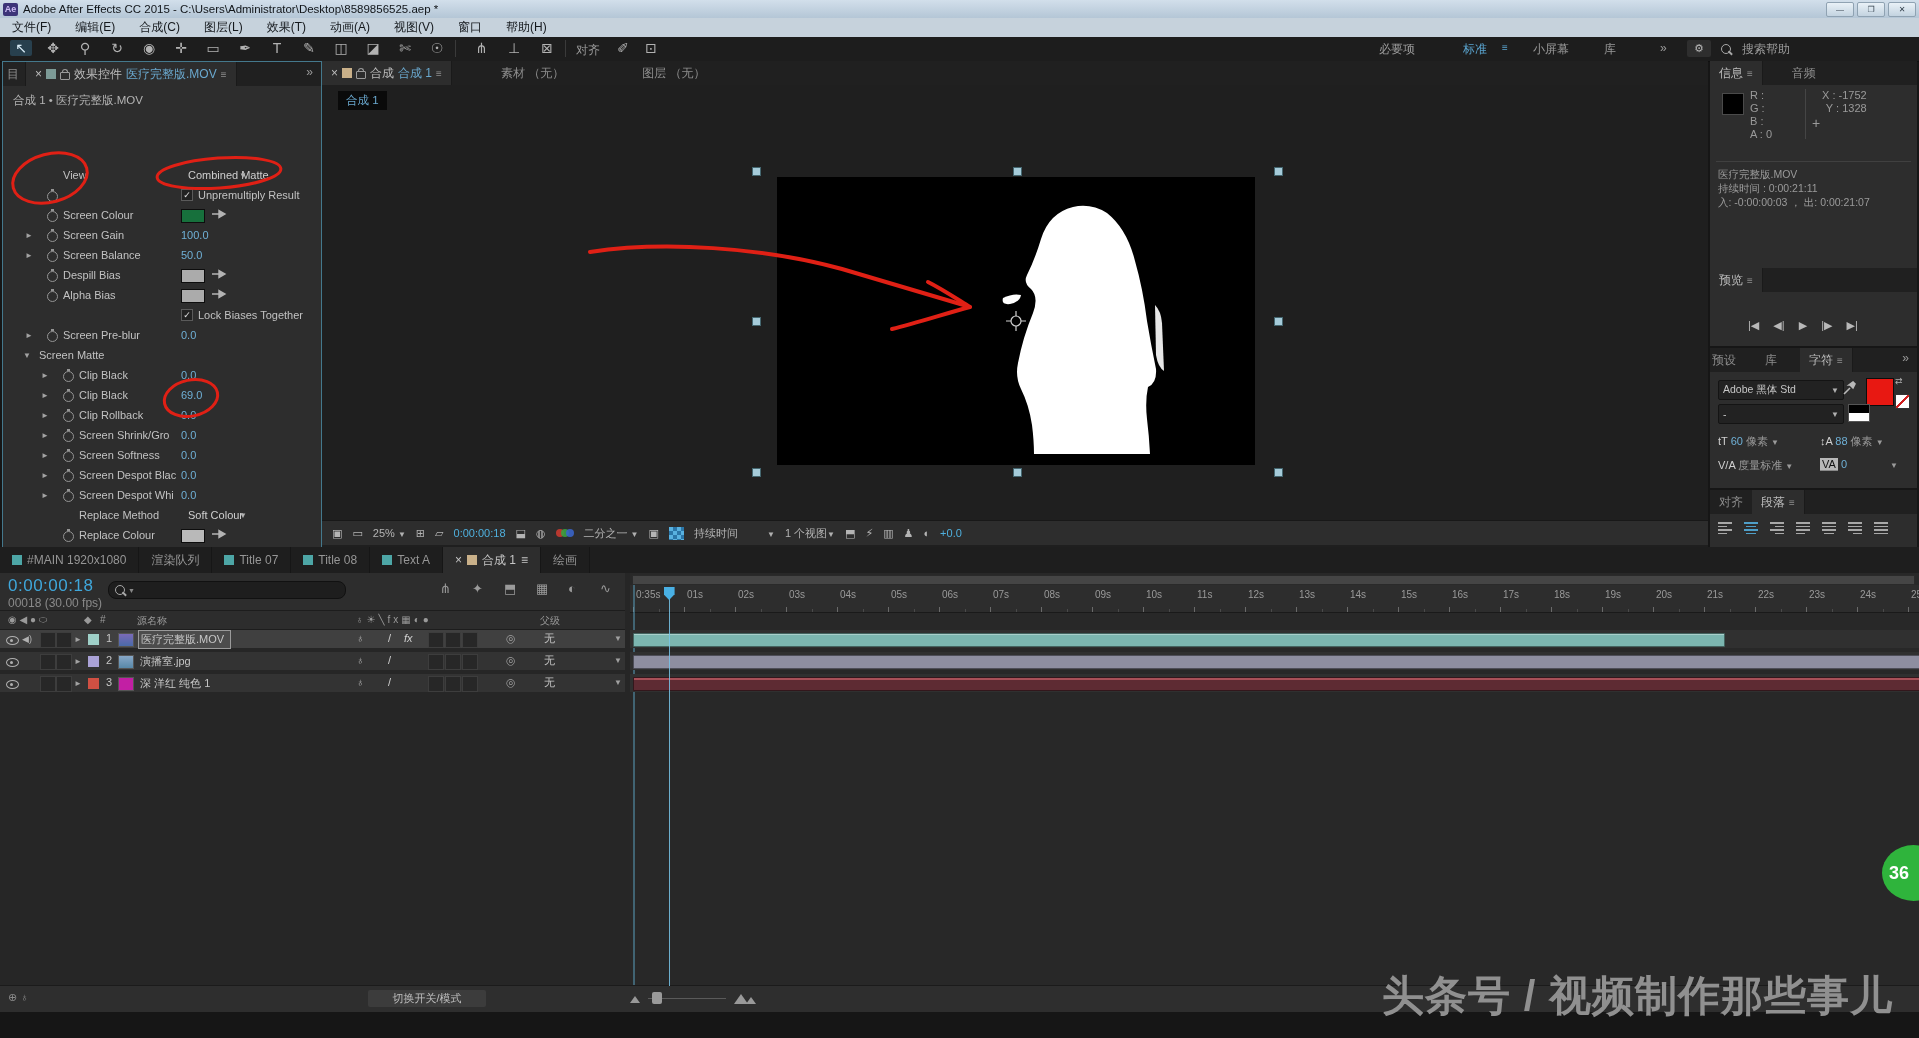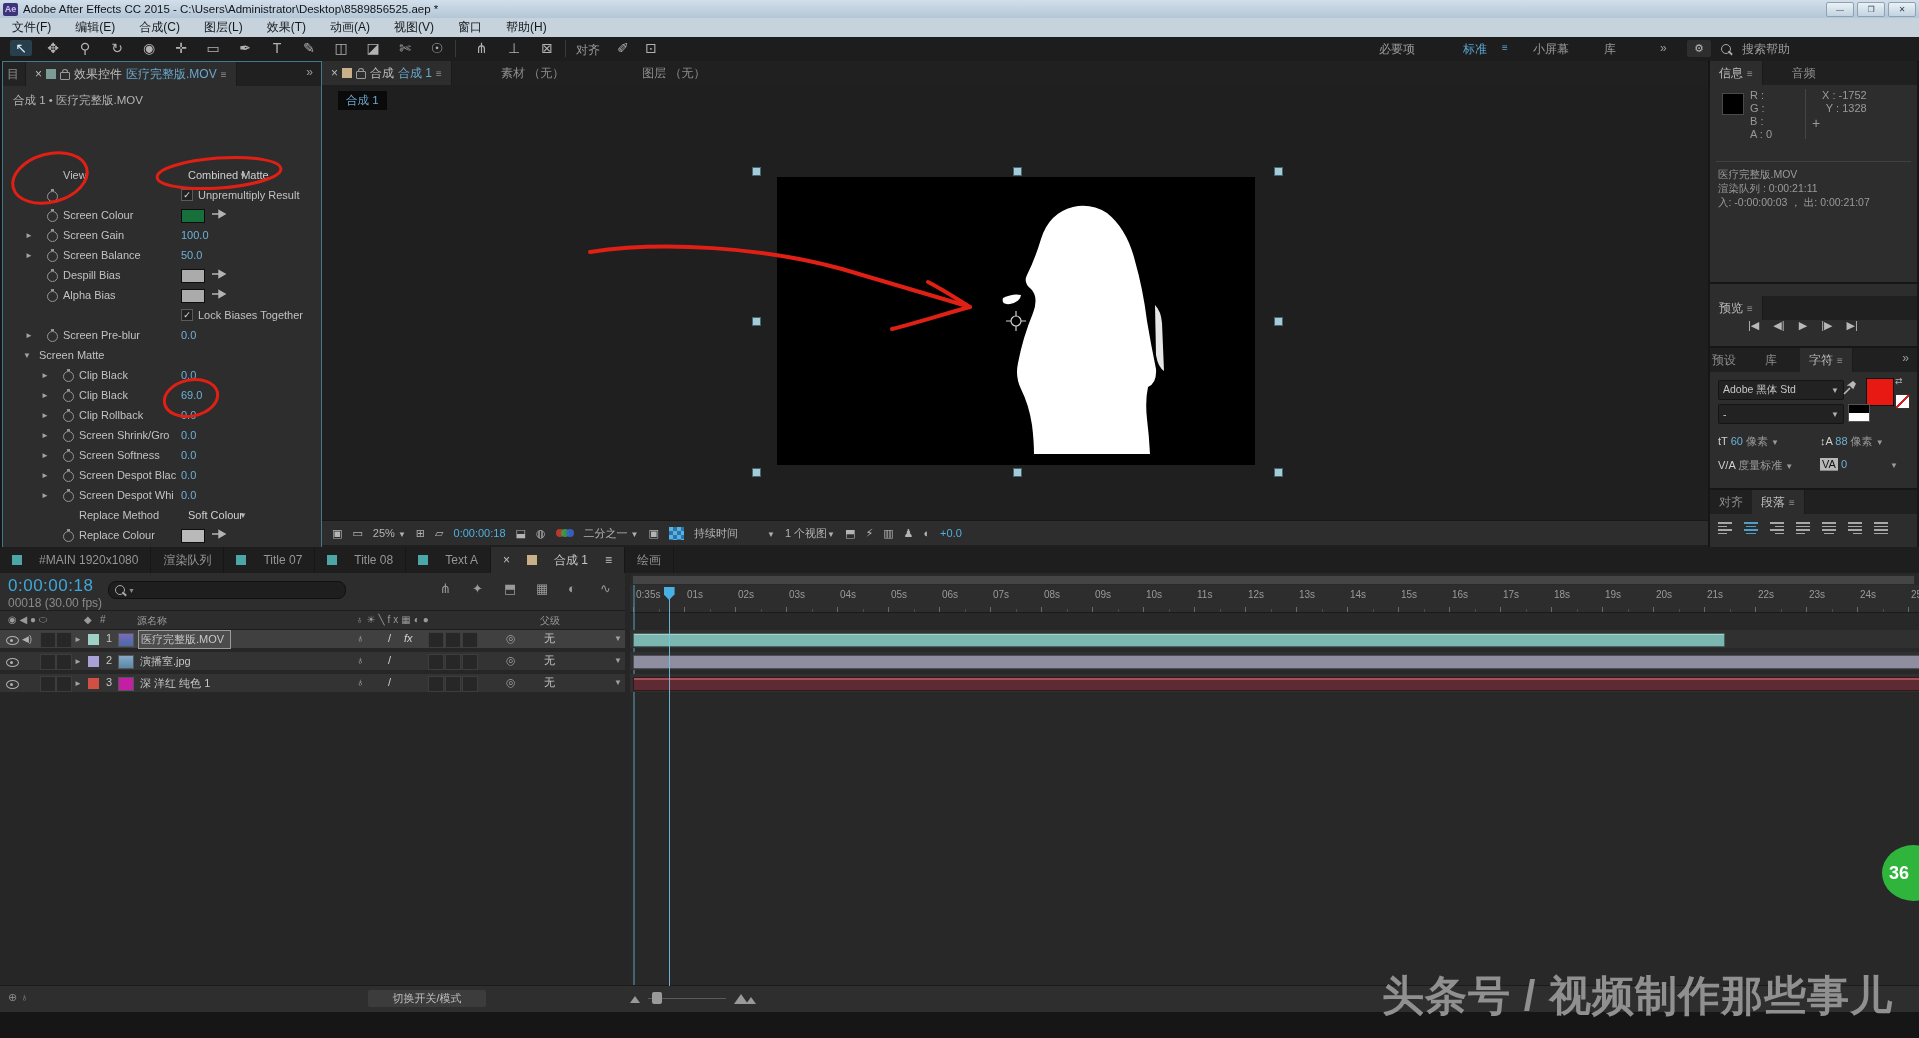--- a/index.html
+++ b/index.html
@@ -84,21 +84,21 @@
   .transport{position:absolute;display:flex;gap:14px;font-size:11px;color:#b8b8b8}
   .charsel{position:absolute;height:18px;background:#222;border:1px solid #141414;border-radius:2px;
     font-size:10.5px;color:#c6c6c6;display:flex;align-items:center;padding:0 4px;justify-content:space-between}
   .bluev{color:#6fb0d6}
   .alignicon{width:14px;height:12px;display:flex;flex-direction:column;justify-content:space-between;padding:1px 0}
   .alignicon i{height:1.5px;background:#a8a8a8;display:block}
   .alignicon.active i{background:#4f9fc8}
   
   #timeline{position:absolute;left:0;top:547px;width:1919px;height:465px;background:#262626}
   #tltabs{position:absolute;left:0;top:0;width:100%;height:26px;background:#1e1e1e;display:flex;font-size:12px}
-  .tltab{display:flex;align-items:center;gap:17px;padding:0 12px;color:#969696;border-right:1px solid #161616}
+  .tltab{display:flex;align-items:center;gap:5px;padding:0 12px;color:#969696;border-right:1px solid #161616}
   .tltab.active{background:#2d2d2d;color:#c4c4c4}
   #tlheader{position:absolute;left:0;top:26px;width:625px;height:37px;background:#2d2d2d}
   #tltime{position:absolute;left:8px;top:3px;font-size:17px;color:#3fa7db;letter-spacing:.5px}
   #tlframes{position:absolute;left:8px;top:23px;font-size:12px;color:#8a8a8a}
   #tlsearch{position:absolute;left:108px;top:8px;width:230px;height:16px;background:#1e1e1e;border:1px solid #111;
     border-radius:8px;display:flex;align-items:center;padding-left:6px;gap:3px}
   .hicon{position:absolute;top:8px;font-size:13px;color:#9a9a9a}
   #colheader{position:absolute;left:0;top:63px;width:625px;height:18px;background:#2d2d2d;border-top:1px solid #1d1d1d;
     border-bottom:1px solid #1d1d1d;font-size:10px;color:#9a9a9a}
   .colh{position:absolute;top:3px}
@@ -440,26 +440,26 @@
   </div>
   <div class="abs" style="left:95px;top:28px;width:1px;height:50px;background:#454545"></div>
   <div class="smalltxt abs" style="left:112px;top:28px;line-height:13px;text-align:right">
     <div>X : -1752</div>
       <div>Y : 1328</div>
   </div>
   <div class="smalltxt abs" style="left:102px;top:54px;font-size:14px">+</div>
   <div class="abs" style="left:6px;top:100px;right:6px;height:1px;background:#404040"></div>
   <div class="smalltxt abs" style="left:8px;top:106px;line-height:14px;font-size:10.5px">
     <div>医疗完整版.MOV</div>
-      <div>渲染队列 : 0:00:21:11</div>
+      <div>持续时间 : 0:00:21:11</div>
       <div>入: -0:00:00:03 ， 出: 0:00:21:07</div>
   </div>
 
   <div class="abs" style="left:0;top:221px;right:0;height:2px;background:#161616"></div>
-  <div class="rtabbar" style="top:235px">
+  <div class="rtabbar" style="top:207px">
     <span class="tab active">
         <span>预览</span>
         <span class="menu3">≡</span>
       </span>
   </div>
   <div class="transport" style="left:38px;top:258px" id="transport">
       <span>|◀</span>
       <span>◀|</span>
       <span>▶</span>
       <span>|▶</span>

